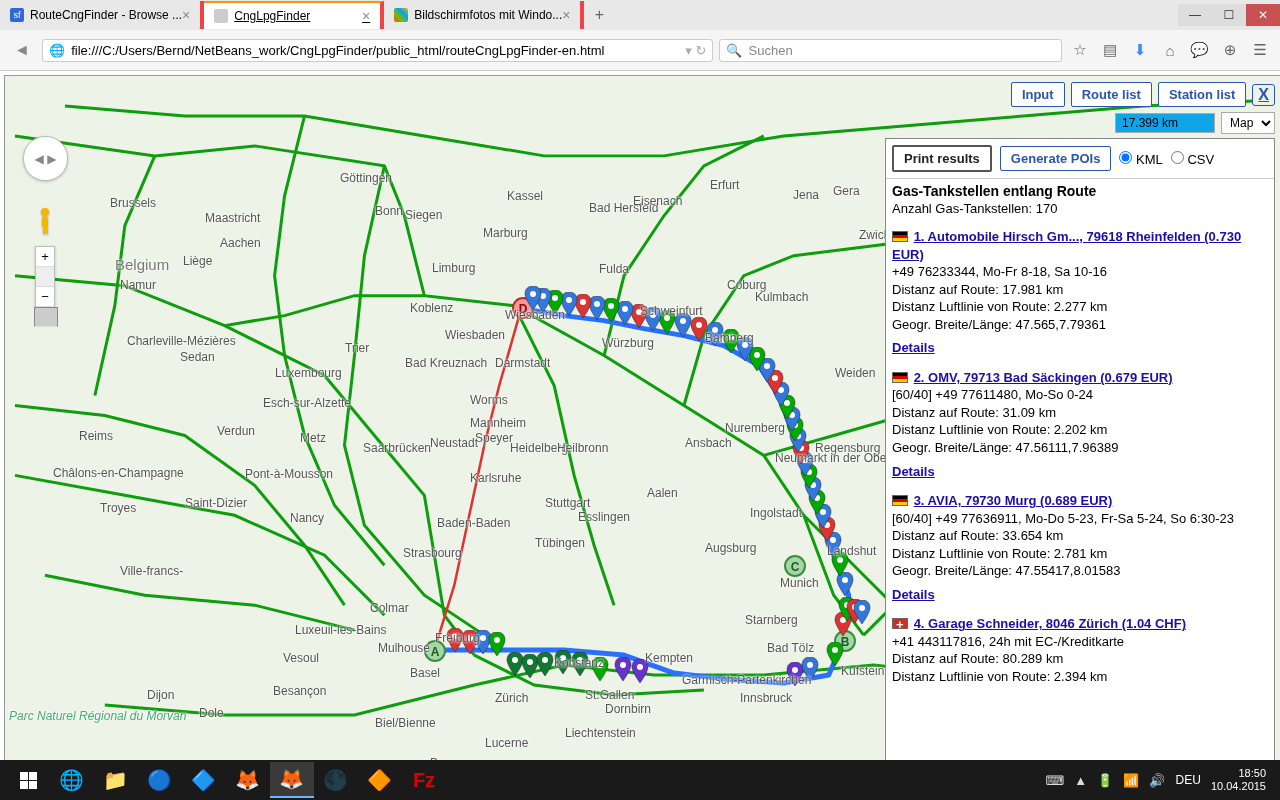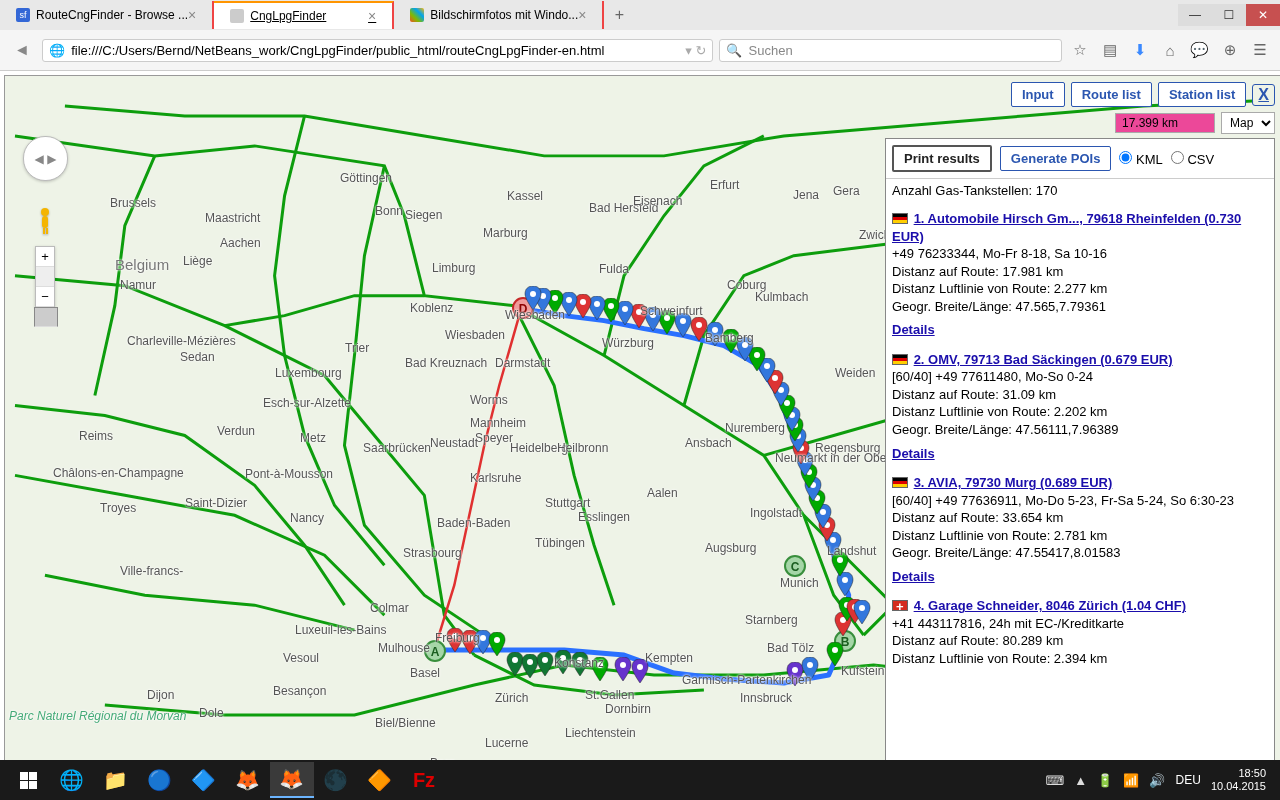--- a/index.html
+++ b/index.html
@@ -1,21 +1,21 @@
 <!DOCTYPE html>
 <html><head>
 <meta charset="utf-8">
 <style>
 * { margin: 0; padding: 0; box-sizing: border-box; font-family: "Segoe UI", Tahoma, sans-serif; }
 body { width: 1280px; height: 800px; overflow: hidden; background: #fff; }
 
 
 .browser-chrome { background: #f0f0f0; border-bottom: 1px solid #ccc; }
 .tab-bar { display: flex; align-items: center; height: 30px; background: #e8e8e8; }
-.tab { display: flex; align-items: center; padding: 0 16px; height: 28px; border-right: 2px solid #ef4444; font-size: 12px; min-width: 180px; max-width: 220px; cursor: pointer; }
+.tab { display: flex; align-items: center; padding: 0 10px; height: 28px; border-right: 4px solid #ef4444; font-size: 12px; min-width: 180px; max-width: 220px; cursor: pointer; }
 .tab.active { background: #fff; border-top: 2px solid #ff9500; text-decoration: underline; }
 .tab-favicon { width: 14px; height: 14px; margin-right: 6px; background: #4a90d9; border-radius: 2px; font-size: 9px; text-align:center; line-height:14px; color:#fff;}
 .tab-close { margin-left: auto; color: #888; font-size: 14px; }
 .new-tab { width: 30px; text-align: center; font-size: 16px; color: #666; cursor: pointer; }
 .window-controls { margin-left: auto; display: flex; }
 .win-btn { width: 34px; height: 22px; text-align: center; line-height: 22px; font-size: 12px; }
 .win-btn.close { background: #c75050; color: #fff; }
 .win-btn.min, .win-btn.max { background: #ddd; color:#333; }
 
 .nav-bar { display: flex; align-items: center; padding: 6px 8px; gap: 6px; background: #f5f5f5; }
@@ -31,21 +31,21 @@
 
 .app-area { position: relative; width: 100%; height: 700px; border: 1px solid #999; margin: 4px 4px 0 4px; }
 
 
 .top-buttons { position: absolute; top: 6px; right: 8px; z-index: 20; display: flex; gap: 6px; align-items: center; }
 .app-btn { background: #fff; border: 1.5px solid #2b56b0; color: #2b56b0; padding: 4px 10px; font-size: 13px; font-weight: bold; border-radius: 2px; cursor: pointer; }
 .close-x { border: 1.5px solid #2b56b0; border-radius: 3px; padding: 1px 5px; color: #2b56b0; font-weight: bold; text-decoration: underline; cursor: pointer; }
 
 
 .second-row { position: absolute; top: 36px; right: 8px; z-index: 19; display: flex; gap: 6px; align-items: center; }
-.dist-box { border: 1px solid #aaa; padding: 2px 6px; font-size: 12px; background: #ec4899; width: 100px; }
+.dist-box { border: 1px solid #aaa; padding: 2px 6px; font-size: 12px; background: #0ea5e9; width: 100px; }
 .map-sel { border: 1px solid #aaa; padding: 2px 4px; font-size: 12px; background: #fff; }
 
 
 .results-panel { position: absolute; top: 62px; right: 8px; width: 390px; bottom: 4px; background: #fff; border: 1px solid #888; z-index: 18; overflow-y: scroll; font-size: 13px; }
 .results-header-bar { display: flex; align-items: center; gap: 8px; padding: 6px; border-bottom: 1px solid #ccc; }
 .results-body { padding: 4px 6px; }
 .results-body h3 { font-size: 14px; font-weight: bold; margin-bottom: 2px; }
 .station-link { color: #1a0dab; text-decoration: underline; font-weight: bold; }
 .details-link { color: #1a0dab; text-decoration: underline; font-weight: bold; display: inline-block; margin-top: 6px; }
 .station-block { margin-top: 12px; line-height: 1.35; }
@@ -517,20 +517,21 @@
   </div>
 
   <div class="results-panel">
     <div class="results-header-bar">
       <button class="app-btn" style="border:2px solid #555;color:#222">Print results</button>
       <button class="app-btn">Generate POIs</button>
       <label><input type="radio" name="fmt" checked="" style=""> <span>KML</span></label>
       <label><input type="radio" name="fmt" style=""> <span>CSV</span></label>
     </div>
     <div class="results-body">
+      <h3>Gas-Tankstellen entlang Route</h3>
       <div>Anzahl Gas-Tankstellen: 170</div>
       <div id="stations-container">
           <div class="station-block"><span class="flag de"></span> <a href="#" class="station-link">1. Automobile Hirsch Gm..., 79618 Rheinfelden (0.730 EUR)</a><br>+49 76233344, Mo-Fr 8-18, Sa 10-16<br>Distanz auf Route: 17.981 km<br>Distanz Luftlinie von Route: 2.277 km<br>Geogr. Breite/Länge:  47.565,7.79361<br><a href="#" class="details-link">Details</a></div>
           <div class="station-block"><span class="flag de"></span> <a href="#" class="station-link">2. OMV, 79713 Bad Säckingen (0.679 EUR)</a><br>[60/40] +49 77611480, Mo-So 0-24<br>Distanz auf Route: 31.09 km<br>Distanz Luftlinie von Route: 2.202 km<br>Geogr. Breite/Länge:  47.56111,7.96389<br><a href="#" class="details-link">Details</a></div>
           <div class="station-block"><span class="flag de"></span> <a href="#" class="station-link">3. AVIA, 79730 Murg (0.689 EUR)</a><br>[60/40] +49 77636911, Mo-Do 5-23, Fr-Sa 5-24, So 6:30-23<br>Distanz auf Route: 33.654 km<br>Distanz Luftlinie von Route: 2.781 km<br>Geogr. Breite/Länge:  47.55417,8.01583<br><a href="#" class="details-link">Details</a></div>
           <div class="station-block"><span class="flag ch"></span> <a href="#" class="station-link">4. Garage Schneider, 8046 Zürich (1.04 CHF)</a><br>+41 443117816, 24h mit EC-/Kreditkarte<br>Distanz auf Route: 80.289 km<br>Distanz Luftlinie von Route: 2.394 km<br></div>
         </div>
     </div>
   </div>
 </div>

